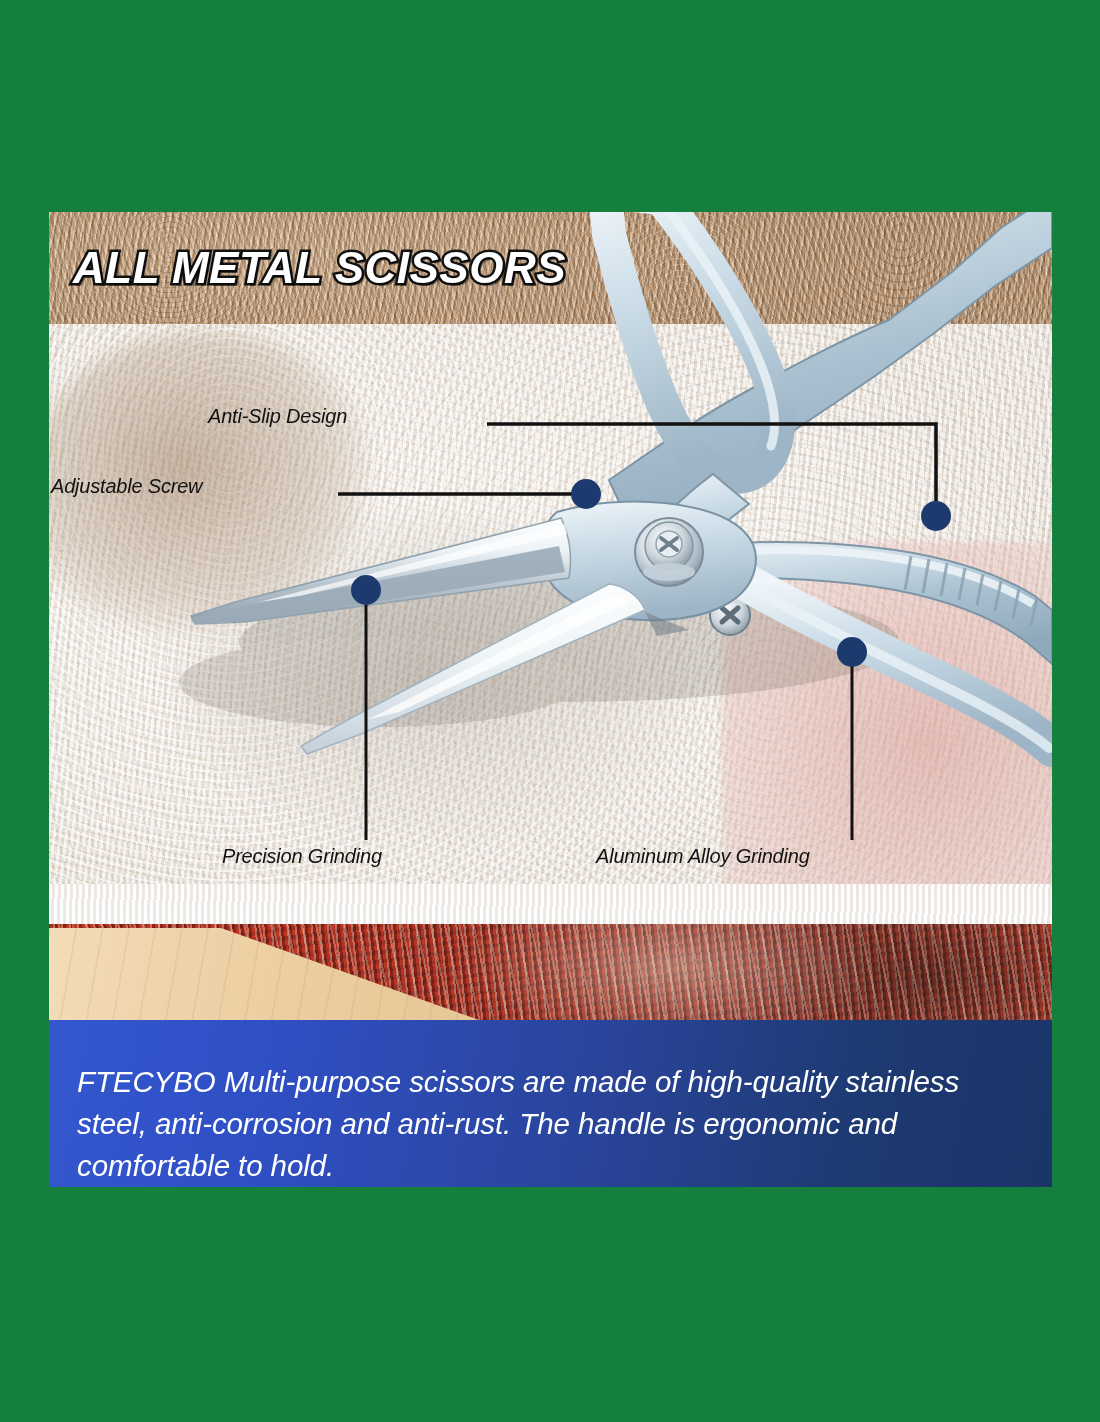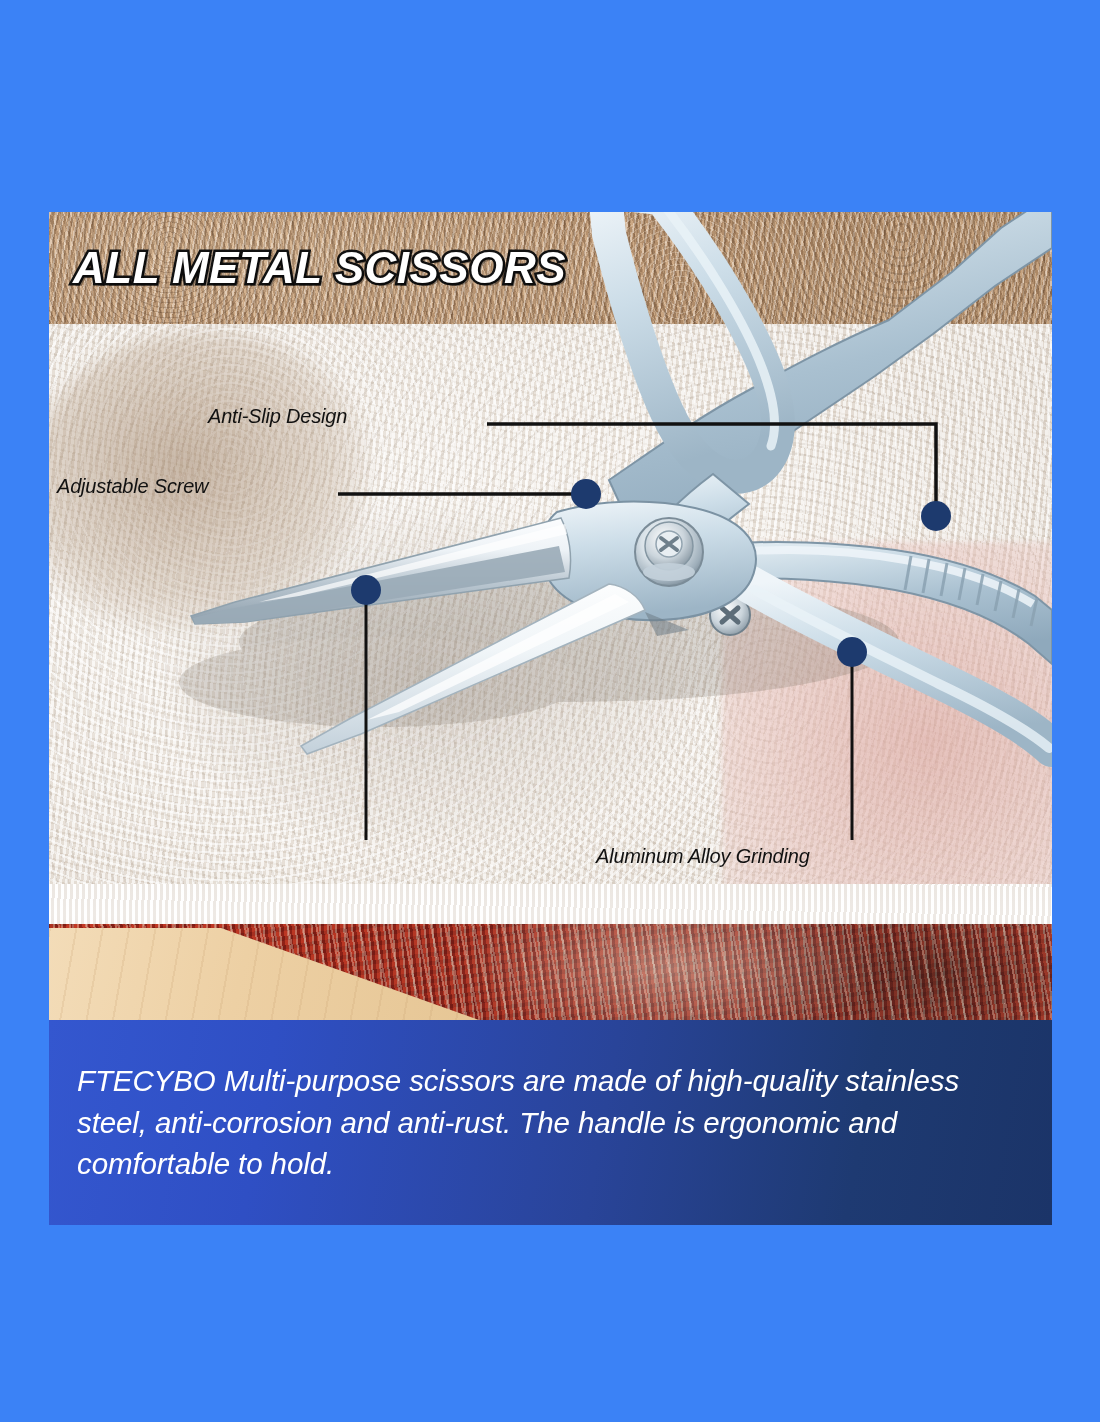--- a/index.html
+++ b/index.html
@@ -14,21 +14,21 @@
     font-family: "Liberation Sans", sans-serif;
     overflow: hidden;
   }
 
   
   #infographic {
     position: absolute;
     left: 0; top: 0;
     width: 1100px;
     height: 1422px;
-    background: #3b82f6;
+    background: #15803d;
   }
 
   
   #photo-panel {
     position: absolute;
     left: 49px;
     top: 212px;
     width: 1003px;
     height: 808px;
     overflow: hidden;
@@ -195,42 +195,42 @@
   
   .callout-label {
     position: absolute;
     font-size: 20px;
     font-style: italic;
     color: #111111;
     white-space: nowrap;
     letter-spacing: -0.2px;
   }
   #label-anti-slip   { left: 208px; top: 405px; }
-  #label-adj-screw   { left: 57px;  top: 475px; }
+  #label-adj-screw   { left: 51px;  top: 475px; }
   #label-precision   { left: 222px; top: 845px; }
   #label-aluminum    { left: 596px; top: 845px; }
 
   
   #leaders {
     position: absolute;
     left: 0; top: 0;
     width: 1100px; height: 1422px;
     pointer-events: none;
   }
 
   
   #footer {
     position: absolute;
     left: 49px;
     top: 1020px;
     width: 1003px;
-    height: 205px;
+    height: 167px;
     background: linear-gradient(100deg, #3457cf 0%, #2f4fc4 22%, #294499 55%, #1e3a72 80%, #1b3468 100%);
     display: flex;
-    align-items: center;
+    align-items: flex-end;
   }
   #footer-text {
     margin: 0;
     padding: 0 34px 0 28px;
     color: #ffffff;
     font-size: 29.5px;
     font-style: italic;
     line-height: 1.42;
     letter-spacing: -0.1px;
   }
@@ -373,20 +373,21 @@
     <circle cx="366" cy="590" r="15" fill="#1d3a6e"></circle>
 
     <line x1="852" y1="662" x2="852" y2="840" stroke="#111111" stroke-width="3"></line>
     <circle cx="852" cy="652" r="15" fill="#1d3a6e"></circle>
   </svg>
 
   <div class="callout-label" id="label-anti-slip">Anti-Slip Design</div>
 
   <div class="callout-label" id="label-adj-screw">Adjustable Screw</div>
 
+  <div class="callout-label" id="label-precision">Precision Grinding</div>
 
   <div class="callout-label" id="label-aluminum">Aluminum Alloy Grinding</div>
 
   <div id="footer">
     <p id="footer-text">FTECYBO Multi-purpose scissors are made of high-quality stainless steel, anti-corrosion and anti-rust. The handle is ergonomic and comfortable to hold.</p>
   </div>
 
 </div>
 
 </body></html>

